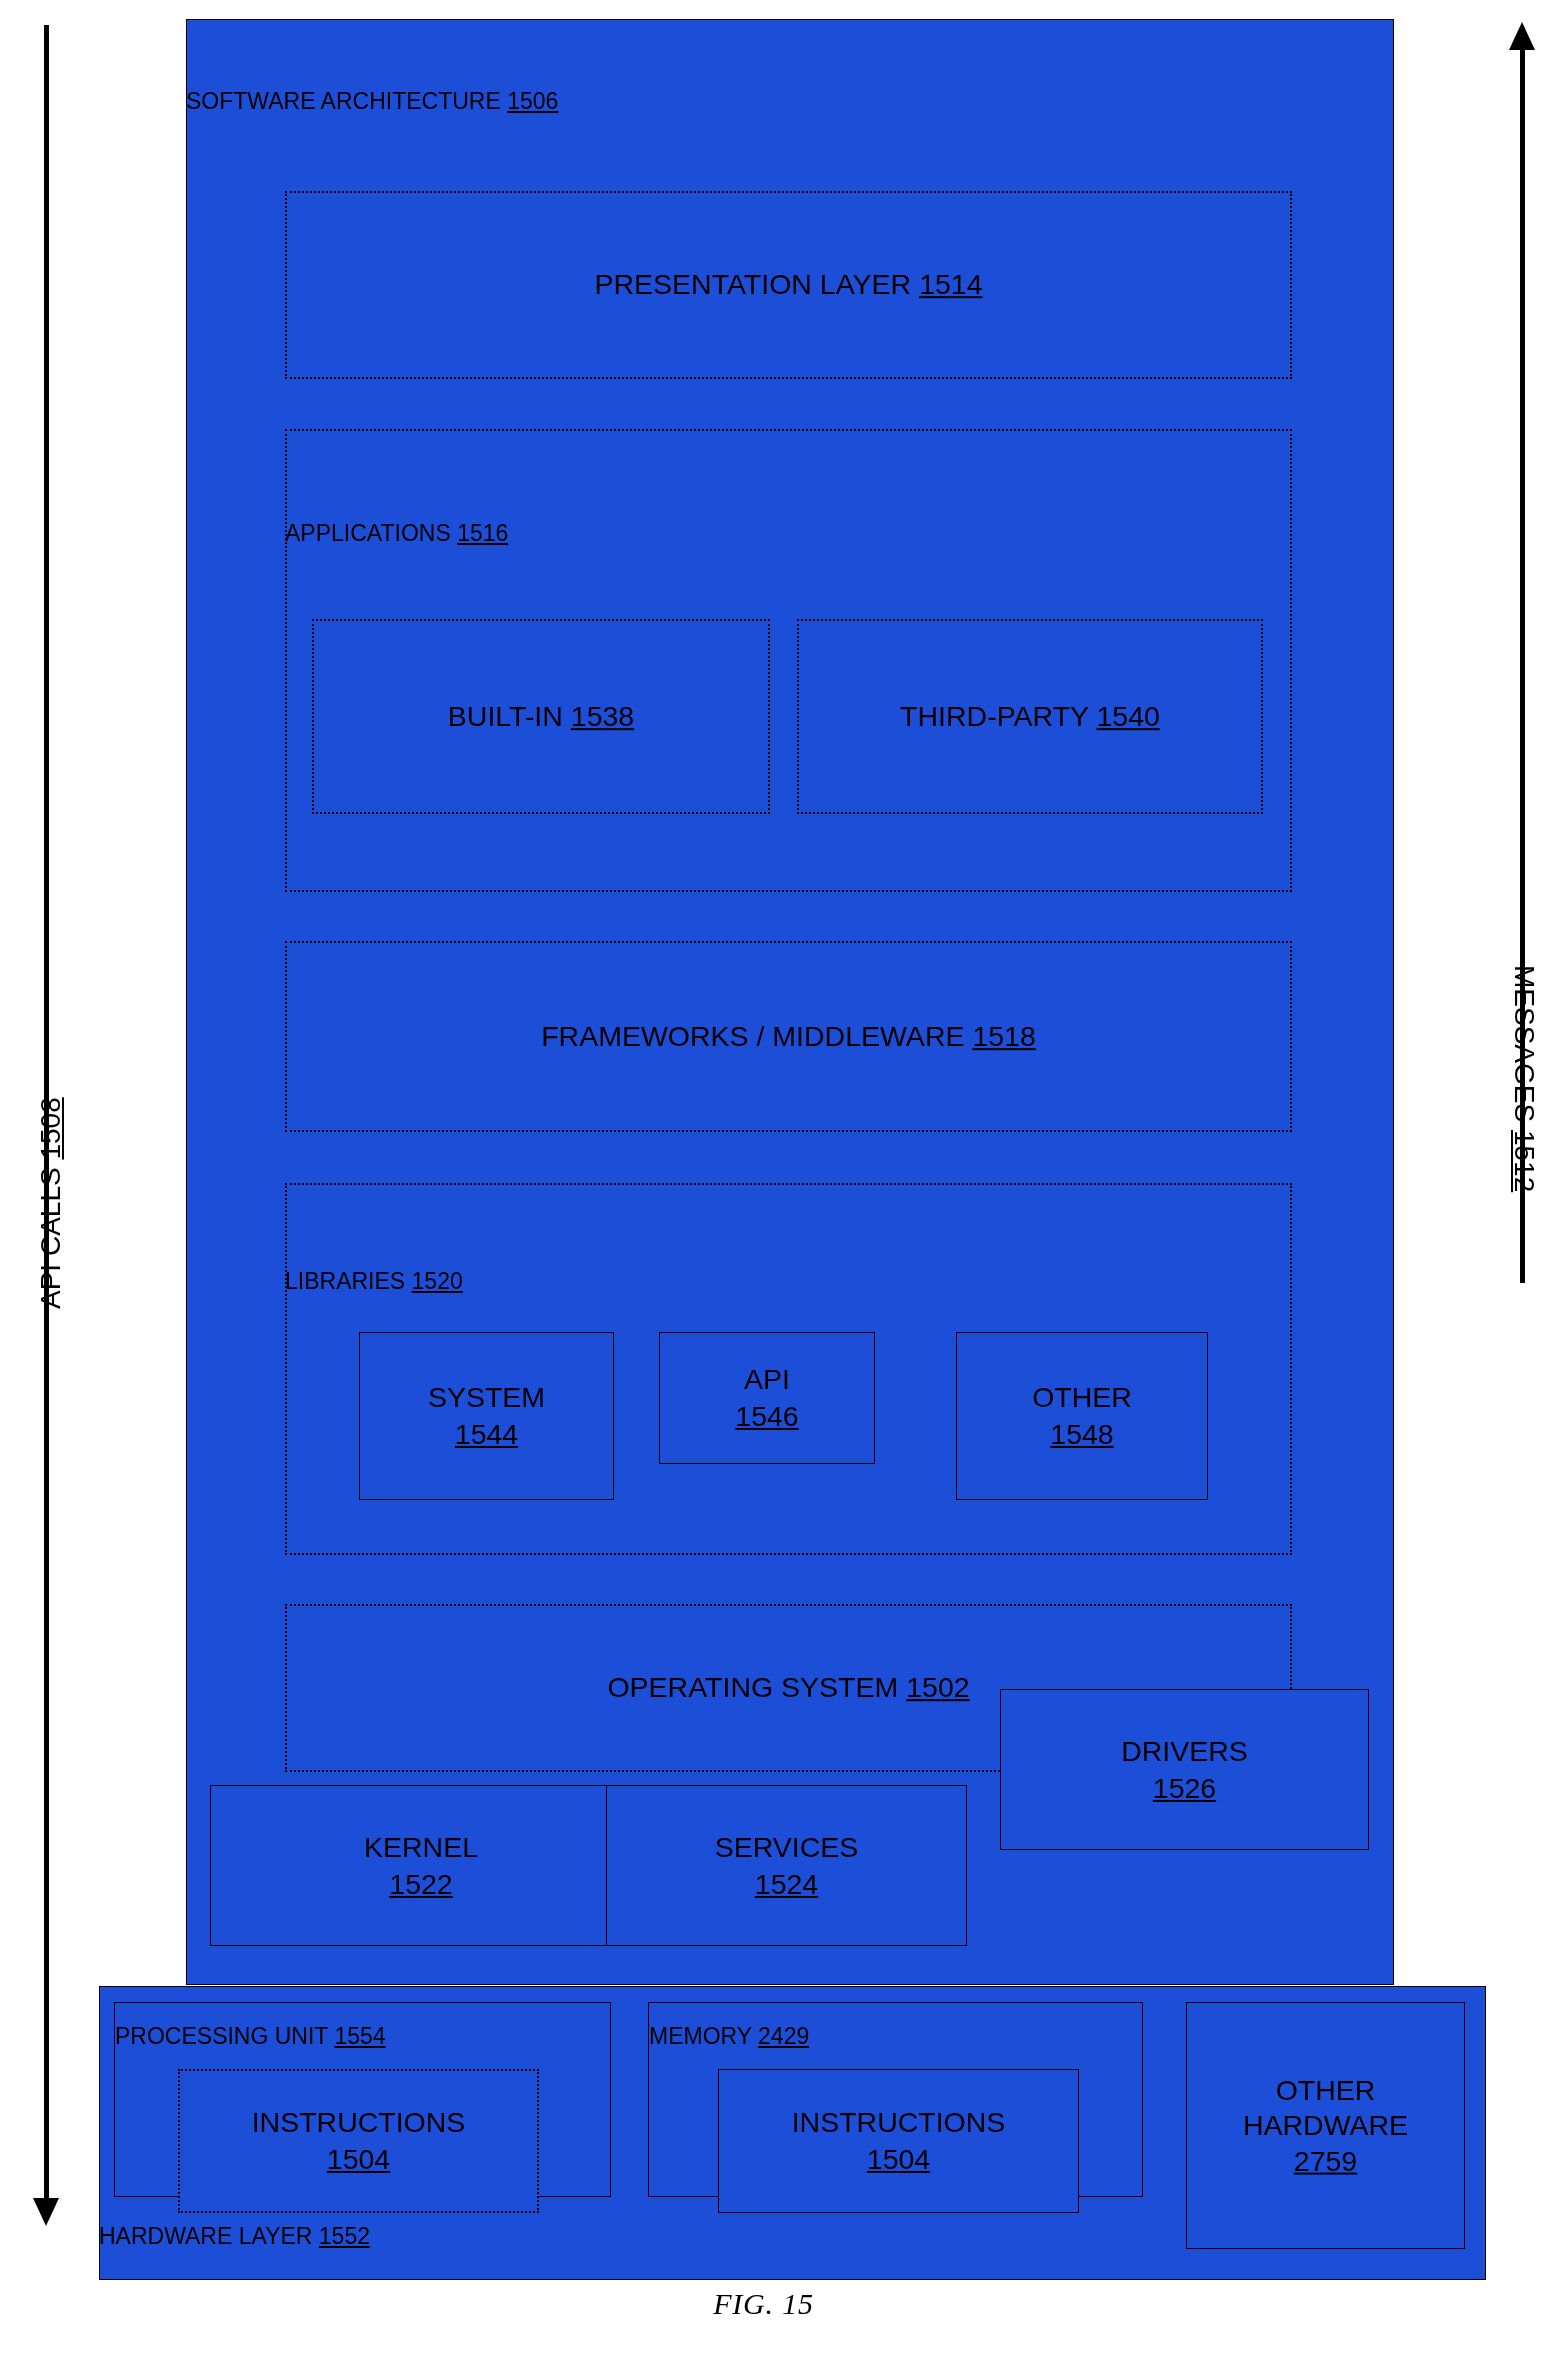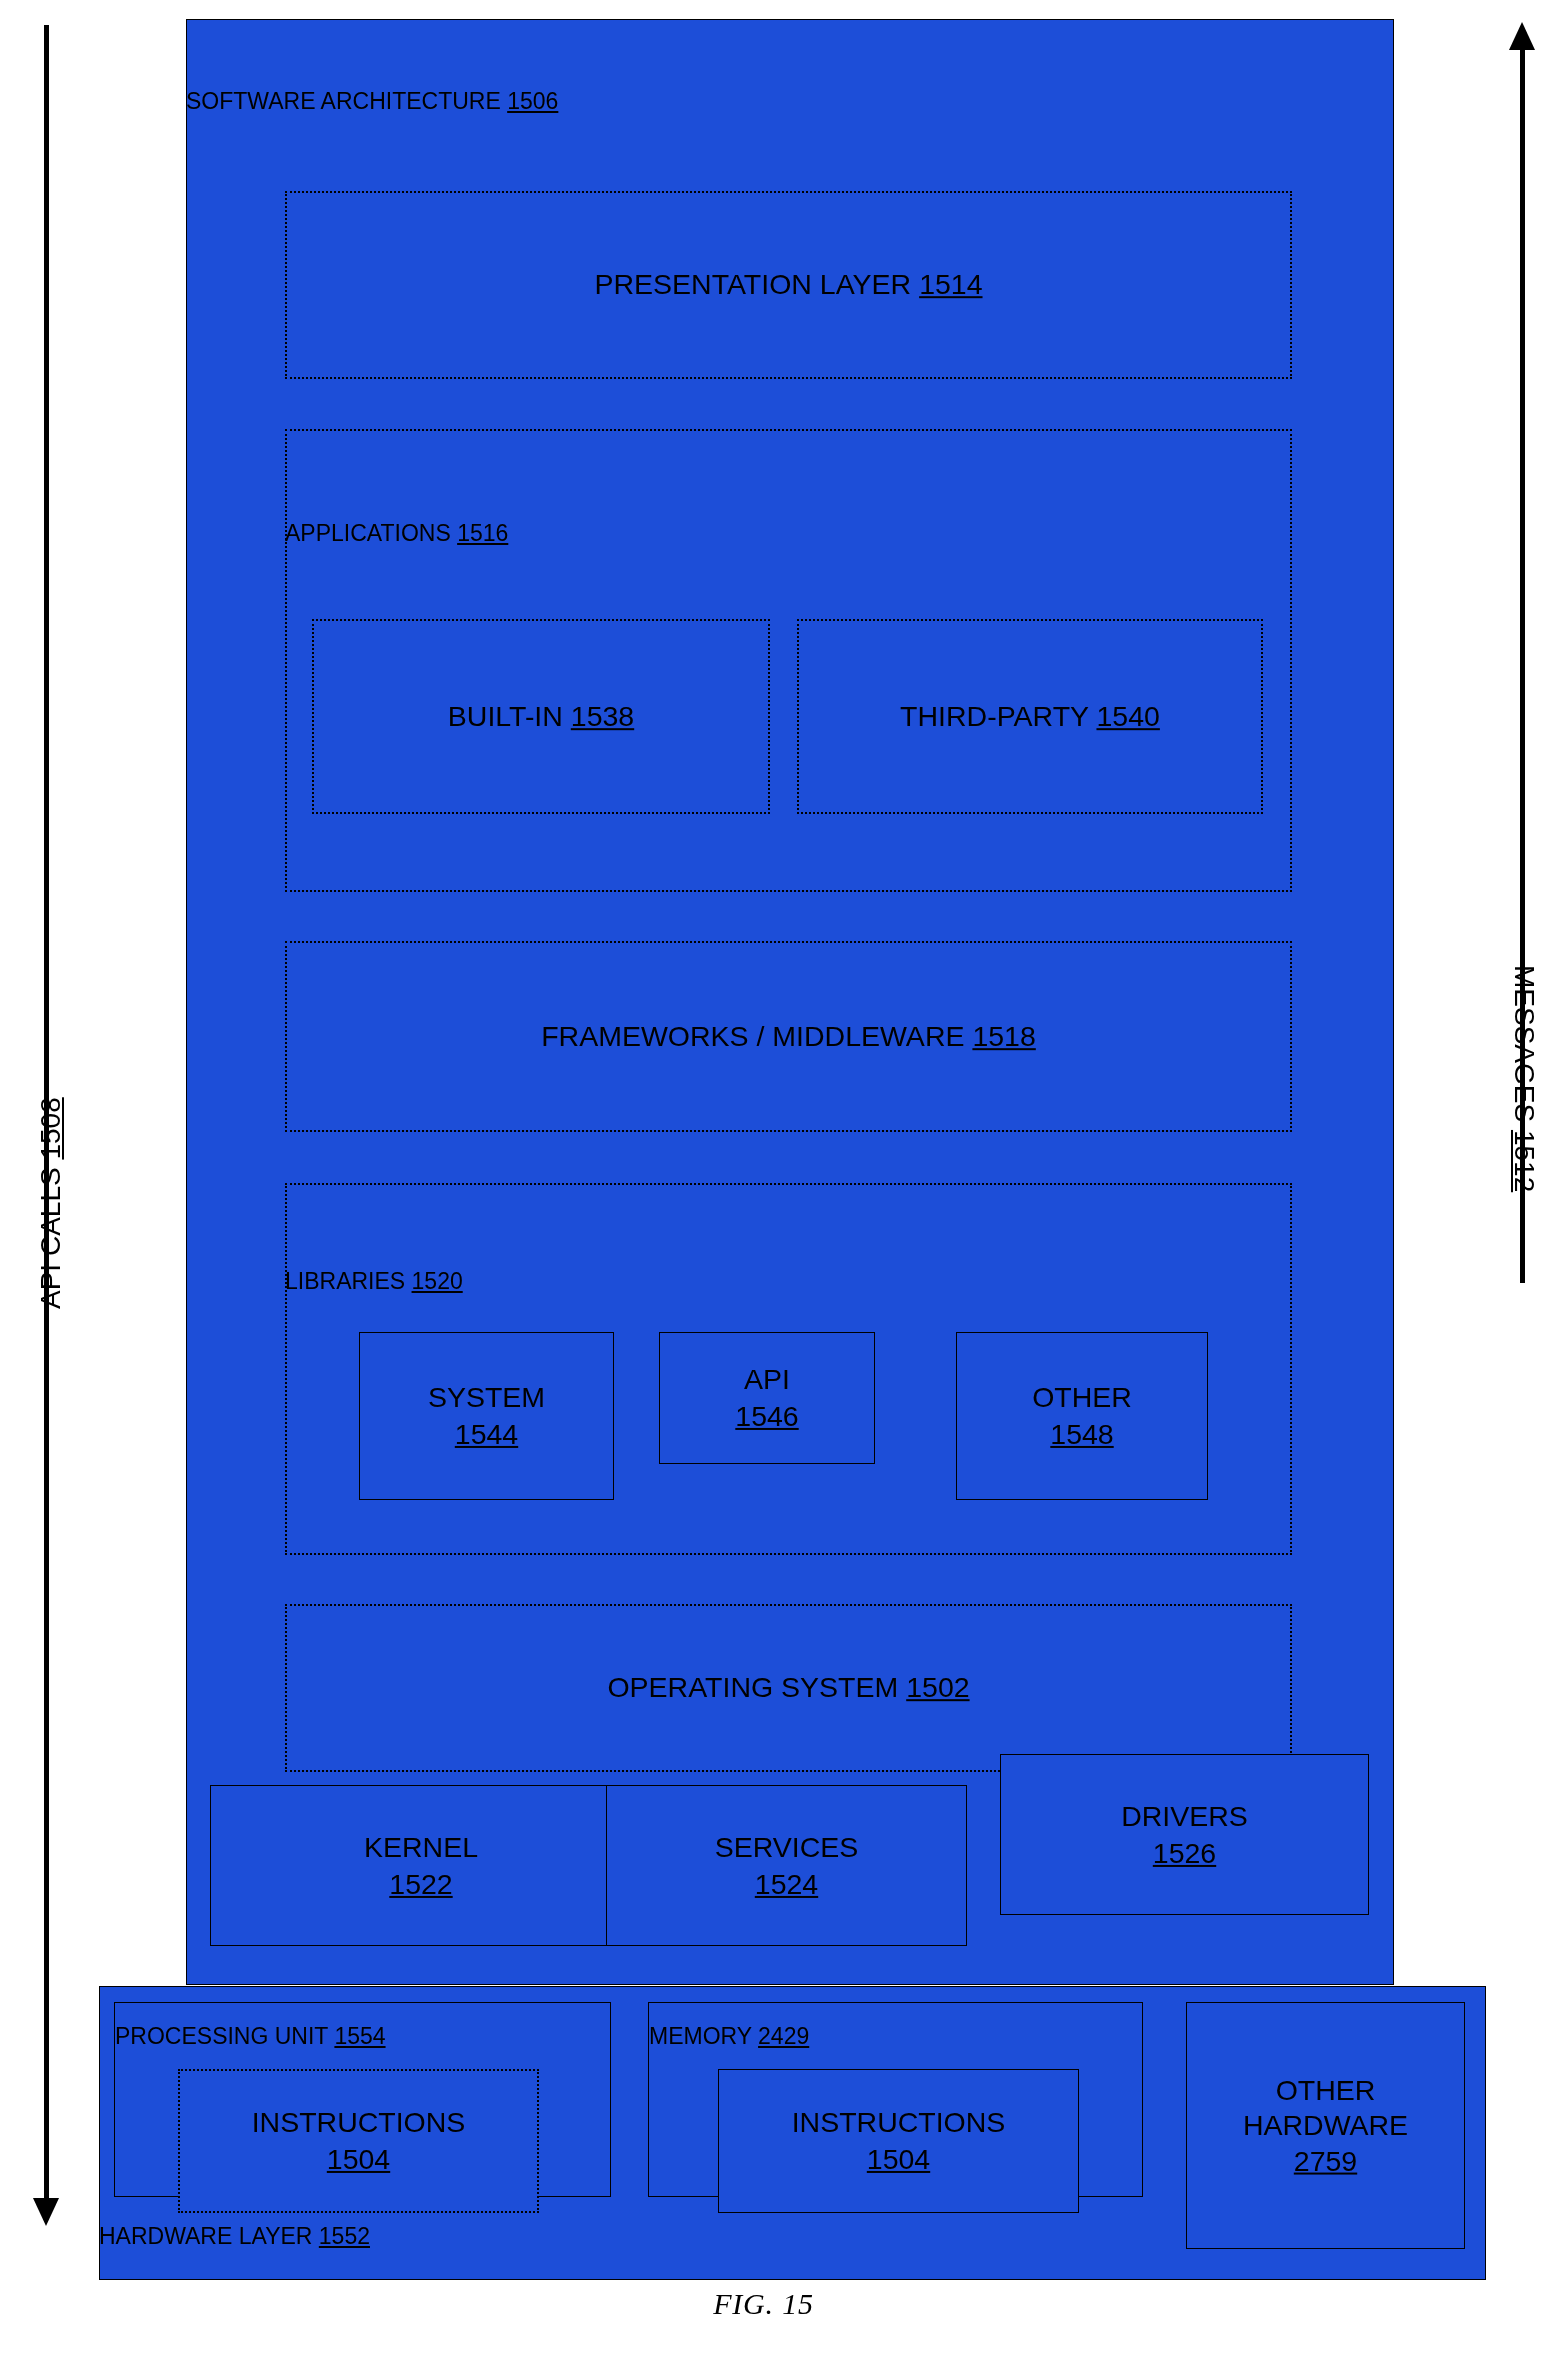--- a/index.html
+++ b/index.html
@@ -199,21 +199,21 @@
     </div>
   </div>
 
   <div class="box thin" style="left:606px; top:1785px; width:361px; height:161px;">
     <div class="two-line">
       <div>SERVICES</div>
       <div class="num">1524</div>
     </div>
   </div>
 
-  <div class="box thin" style="left:1000px; top:1754px; width:369px; height:161px;">
+  <div class="box thin" style="left:1000px; top:1689px; width:369px; height:161px;">
     <div class="two-line">
       <div>DRIVERS</div>
       <div class="num">1526</div>
     </div>
   </div>
 
   <div class="box thin" style="left:99px; top:1986px; width:1387px; height:294px;">
   </div>
 
   <div class="box thin" style="left:114px; top:2002px; width:497px; height:195px;">

